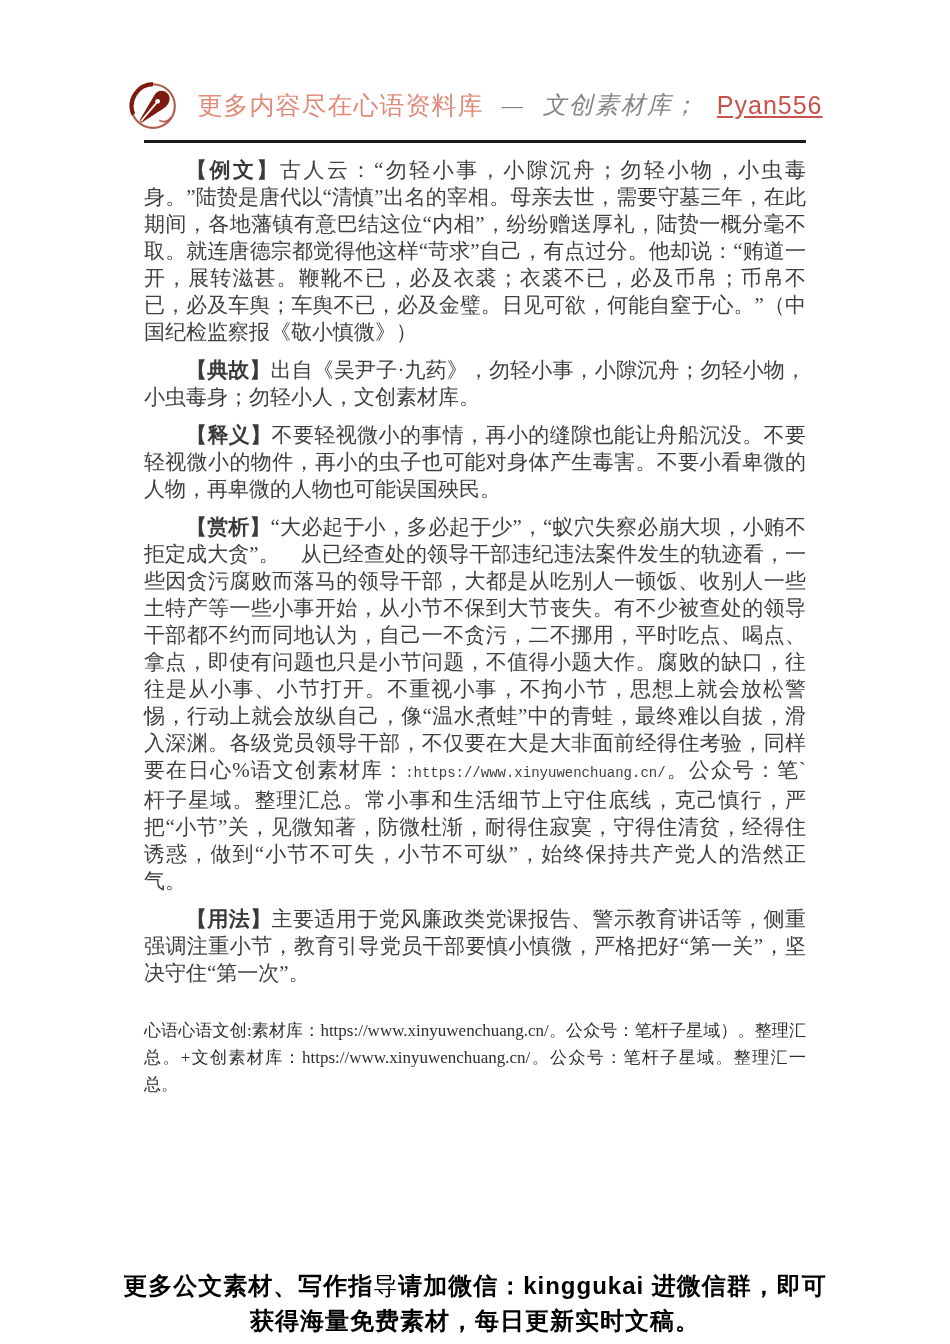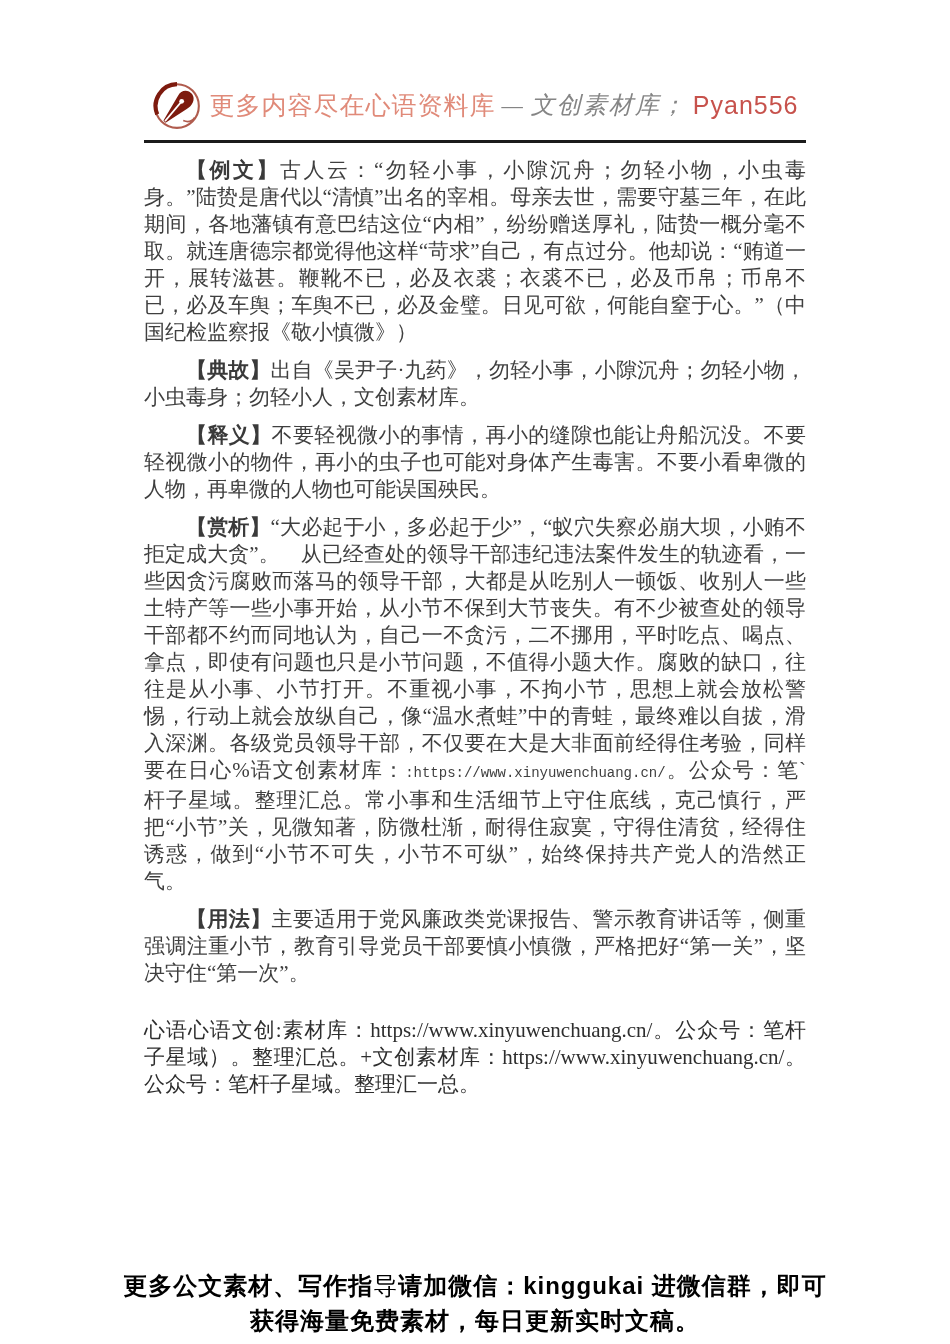--- a/index.html
+++ b/index.html
@@ -2,33 +2,33 @@
 <html><head>
 <meta charset="utf-8">
 <style>
   html,body{margin:0;padding:0;background:#ffffff;}
   .page{
     width:950px;height:1344px;margin:0 auto;background:#ffffff;
     box-sizing:border-box;padding-top:76px;overflow:hidden;
     font-family:"Liberation Serif","DejaVu Serif",serif;
   }
   
-  .brand{display:flex;align-items:center;justify-content:center;gap:6px;height:58px;}
+  .brand{display:flex;align-items:center;justify-content:center;gap:18px;height:58px;}
   .brand-logo{width:52px;height:52px;flex:0 0 auto;}
   .brand-title{font-size:25px;color:#e08a79;letter-spacing:1px;}
   .brand-sep{font-size:24px;color:#858585;font-style:italic;letter-spacing:2px;}
-  .brand-id{font-family:"Liberation Sans","DejaVu Sans",sans-serif;font-size:25px;color:#c7524c;letter-spacing:1px;}
+  .brand-id{font-family:"Liberation Sans","DejaVu Sans",sans-serif;font-size:25px;color:#c7524c;letter-spacing:1px;text-decoration:underline;}
   .rule{width:662px;height:3px;background:#1b1b1b;margin:6px auto 0;}
   
   .content{width:662px;margin:13px auto 0;color:#3f3f3f;font-size:21px;line-height:27px;text-align:justify;}
   .content p{margin:0 0 10px 0;text-indent:2em;}
   .sec-label{font-family:"Liberation Sans","DejaVu Sans",sans-serif;font-weight:bold;color:#3a3a3a;}
   .mono{font-family:"Liberation Mono","DejaVu Sans Mono",monospace;font-size:14px;}
   
-  .source-note{width:662px;margin:30px auto 16px;font-size:21px;line-height:27px;color:#2e2e2e;text-align:justify;}
+  .source-note{width:662px;margin:30px auto 16px;font-size:17px;line-height:27px;color:#2e2e2e;text-align:justify;}
   
   .notice{
     margin-top:170px;text-align:center;color:#000000;
     font-family:Liberation Sans, sans-serif;
     font-weight:bold;font-size:24px;line-height:35px;letter-spacing:1px;
   }
   .notice .light{font-weight:400;}
 </style>
 </head>
 <body>

